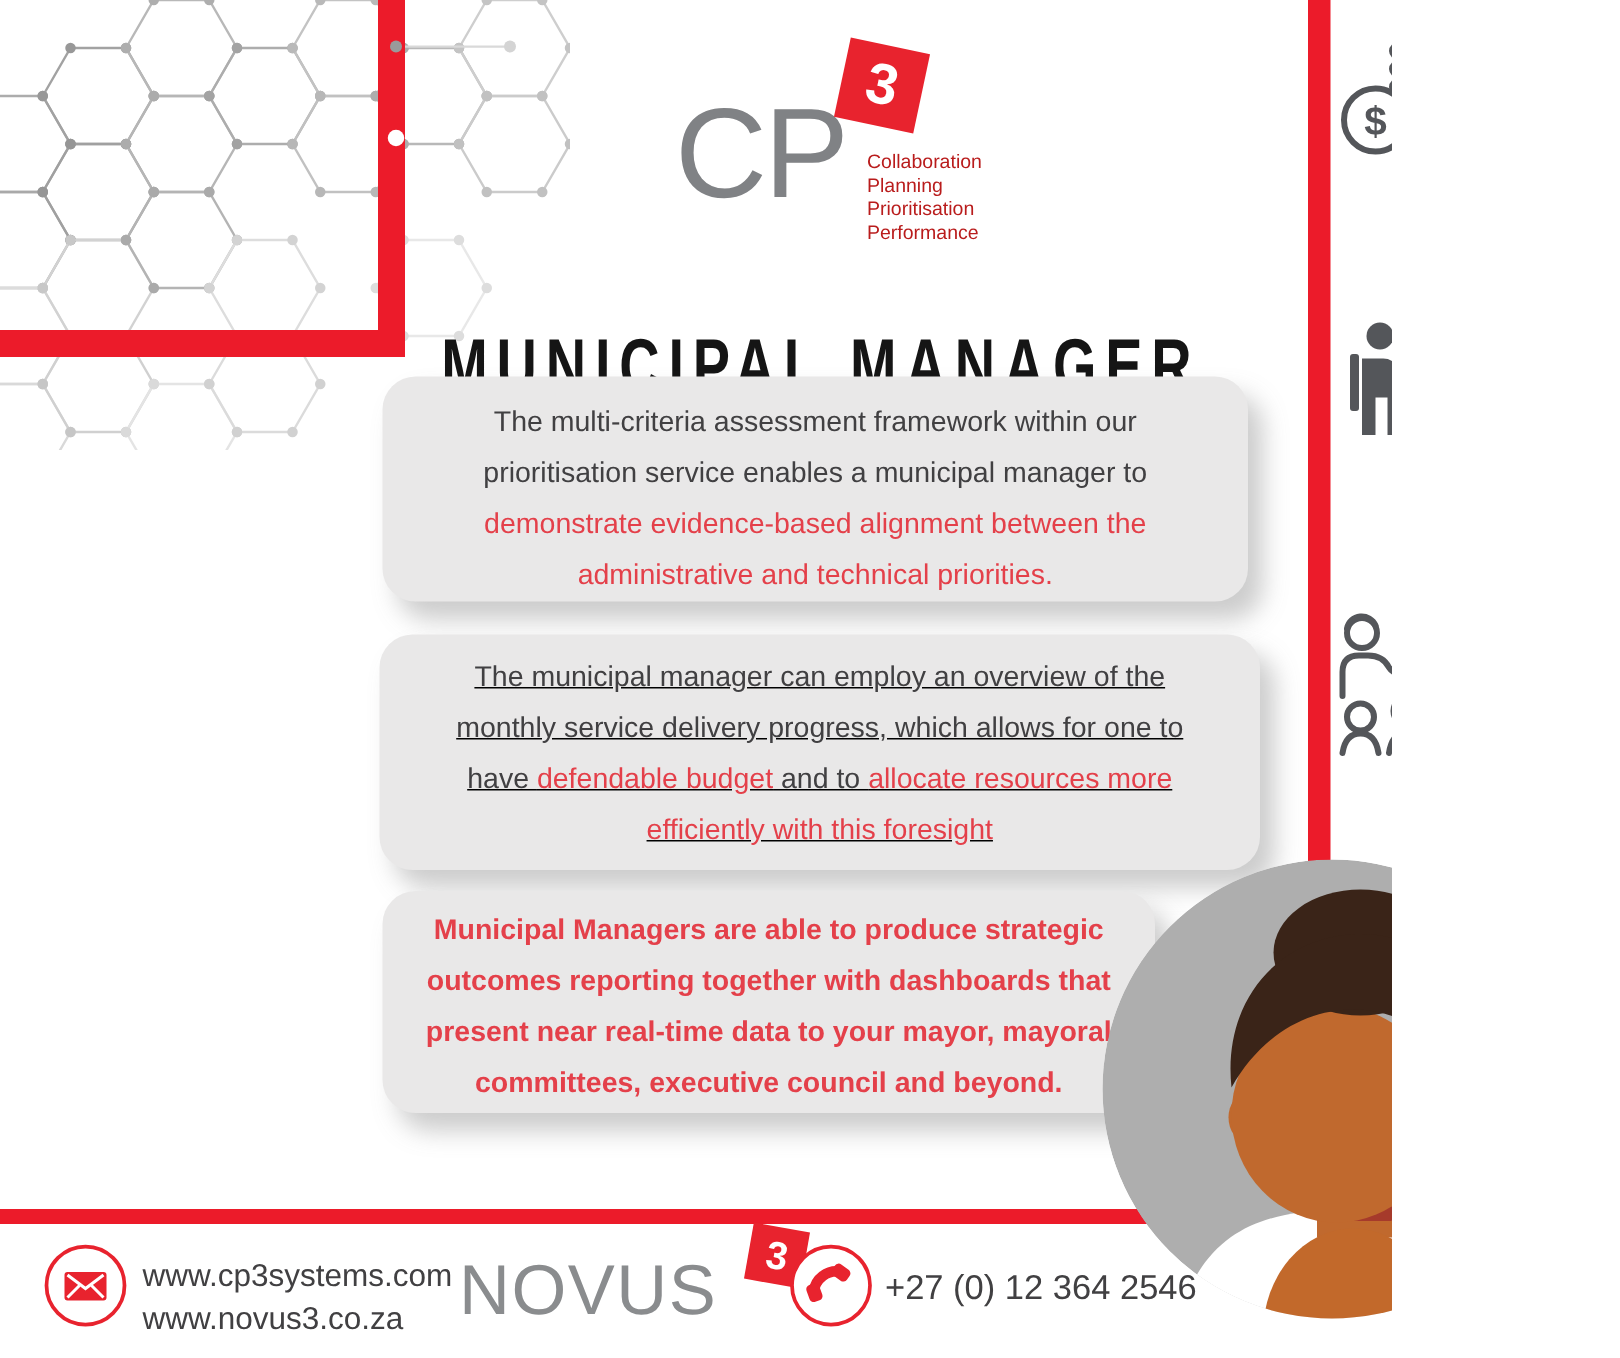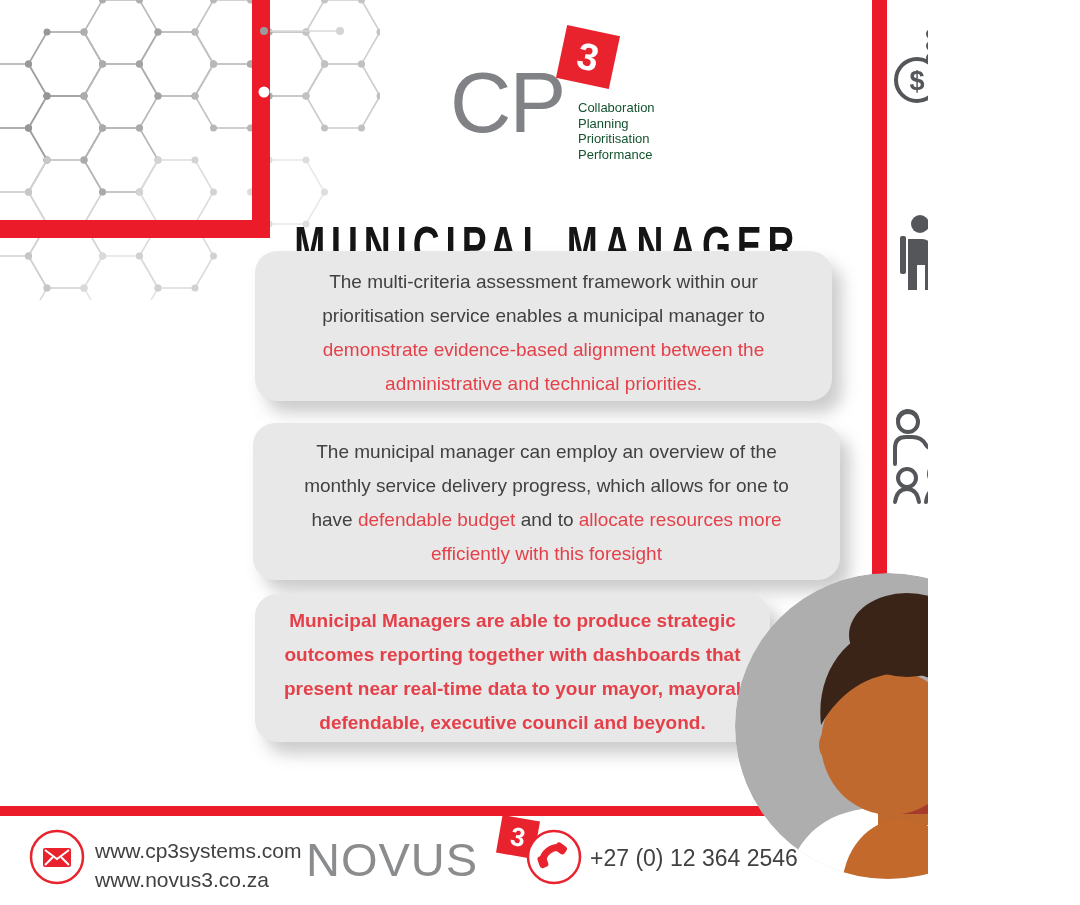--- a/index.html
+++ b/index.html
@@ -9,32 +9,32 @@
   .frame-v{position:absolute;left:252px;top:0;width:18px;height:238px;background:#EC1B2A;}
   .frame-h{position:absolute;left:0;top:220px;width:270px;height:18px;background:#EC1B2A;}
   .right-bar{position:absolute;left:872px;top:0;width:15px;height:600px;background:#EC1B2A;}
   .hex{position:absolute;left:0;top:0;}
   
   .cp-text{position:absolute;left:450px;top:60px;font-size:85px;line-height:85px;
            color:#808285;letter-spacing:-2px;}
   .cp-badge{position:absolute;left:561px;top:30px;width:54px;height:54px;background:#E8232E;
             transform:rotate(12deg);display:flex;align-items:center;justify-content:center;}
   .cp-badge i{font-style:normal;font-weight:bold;font-size:38px;color:#ffffff;}
-  .tagline{position:absolute;left:578px;top:100px;font-size:13px;line-height:15.5px;color:#14532d;}
+  .tagline{position:absolute;left:578px;top:100px;font-size:13px;line-height:15.5px;color:#b91c1c;}
   
   .title{position:absolute;left:235px;top:170px;width:625px;text-align:center;margin-top:47px;}
   .title span{display:inline-block;font-size:38px;font-weight:600;color:#151515;
               letter-spacing:6px;transform:scale(0.98,1.34);transform-origin:center top;white-space:nowrap;}
   
   .card{position:absolute;background:#E9E8E8;border-radius:22px;
         box-shadow:10px 12px 16px rgba(110,110,110,0.35);}
   .card p{margin:0;text-align:center;font-size:19px;line-height:34px;white-space:nowrap;}
   .card1{left:255px;top:251px;width:577px;height:150px;}
   .card1 p{padding-top:14px;}
-  .card2{left:253px;top:423px;width:587px;height:157px;}
+  .card2{left:253px;top:423px;width:587px;height:157px;text-decoration:underline;}
   .card2 p{padding-top:12px;}
   .card3{left:255px;top:594px;width:515px;height:148px;}
   .card3 p{padding-top:10px;font-weight:700;}
   .seg-dark{color:#414042;}
   .seg-red{color:#E4404A;}
   .seg-red-bold{color:#E4404A;font-weight:700;}
   
   .icon{position:absolute;}
   
   .footer-bar{position:absolute;left:0;top:806px;width:770px;height:10px;background:#EC1B2A;}
@@ -229,21 +229,21 @@
     <span>MUNICIPAL MANAGER</span>
   </div>
 
   <div class="card card1">
       <p><span class="seg-dark">The multi-criteria assessment framework within our</span><br><span class="seg-dark">prioritisation service enables a municipal manager to</span><br><span class="seg-red">demonstrate evidence-based alignment between the</span><br><span class="seg-red">administrative and technical priorities.</span></p>
     </div>
   <div class="card card2">
       <p><span class="seg-dark">The municipal manager can employ an overview of the</span><br><span class="seg-dark">monthly service delivery progress, which allows for one to</span><br><span class="seg-dark">have </span><span class="seg-red">defendable budget</span><span class="seg-dark"> and to </span><span class="seg-red">allocate resources more</span><br><span class="seg-red">efficiently with this foresight</span></p>
     </div>
   <div class="card card3">
-      <p><span class="seg-red-bold">Municipal Managers are able to produce strategic</span><br><span class="seg-red-bold">outcomes reporting together with dashboards that</span><br><span class="seg-red-bold">present near real-time data to your mayor, mayoral</span><br><span class="seg-red-bold">defendable, executive council and beyond.</span></p>
+      <p><span class="seg-red-bold">Municipal Managers are able to produce strategic</span><br><span class="seg-red-bold">outcomes reporting together with dashboards that</span><br><span class="seg-red-bold">present near real-time data to your mayor, mayoral</span><br><span class="seg-red-bold">committees, executive council and beyond.</span></p>
     </div>
 
   <svg class="icon" style="left:893px;top:20px" width="115" height="88" viewBox="0 0 115 88">
     <g fill="#fff" stroke="#54565A" stroke-width="4">
       <ellipse cx="57" cy="62" rx="22" ry="8"></ellipse>
         <ellipse cx="57" cy="50" rx="22" ry="8"></ellipse>
       <ellipse cx="57" cy="38" rx="22" ry="8"></ellipse>
         <ellipse cx="57" cy="26" rx="22" ry="8"></ellipse>
       <ellipse cx="57" cy="14" rx="22" ry="8"></ellipse>
       <ellipse cx="92" cy="64" rx="20" ry="7.5"></ellipse>

